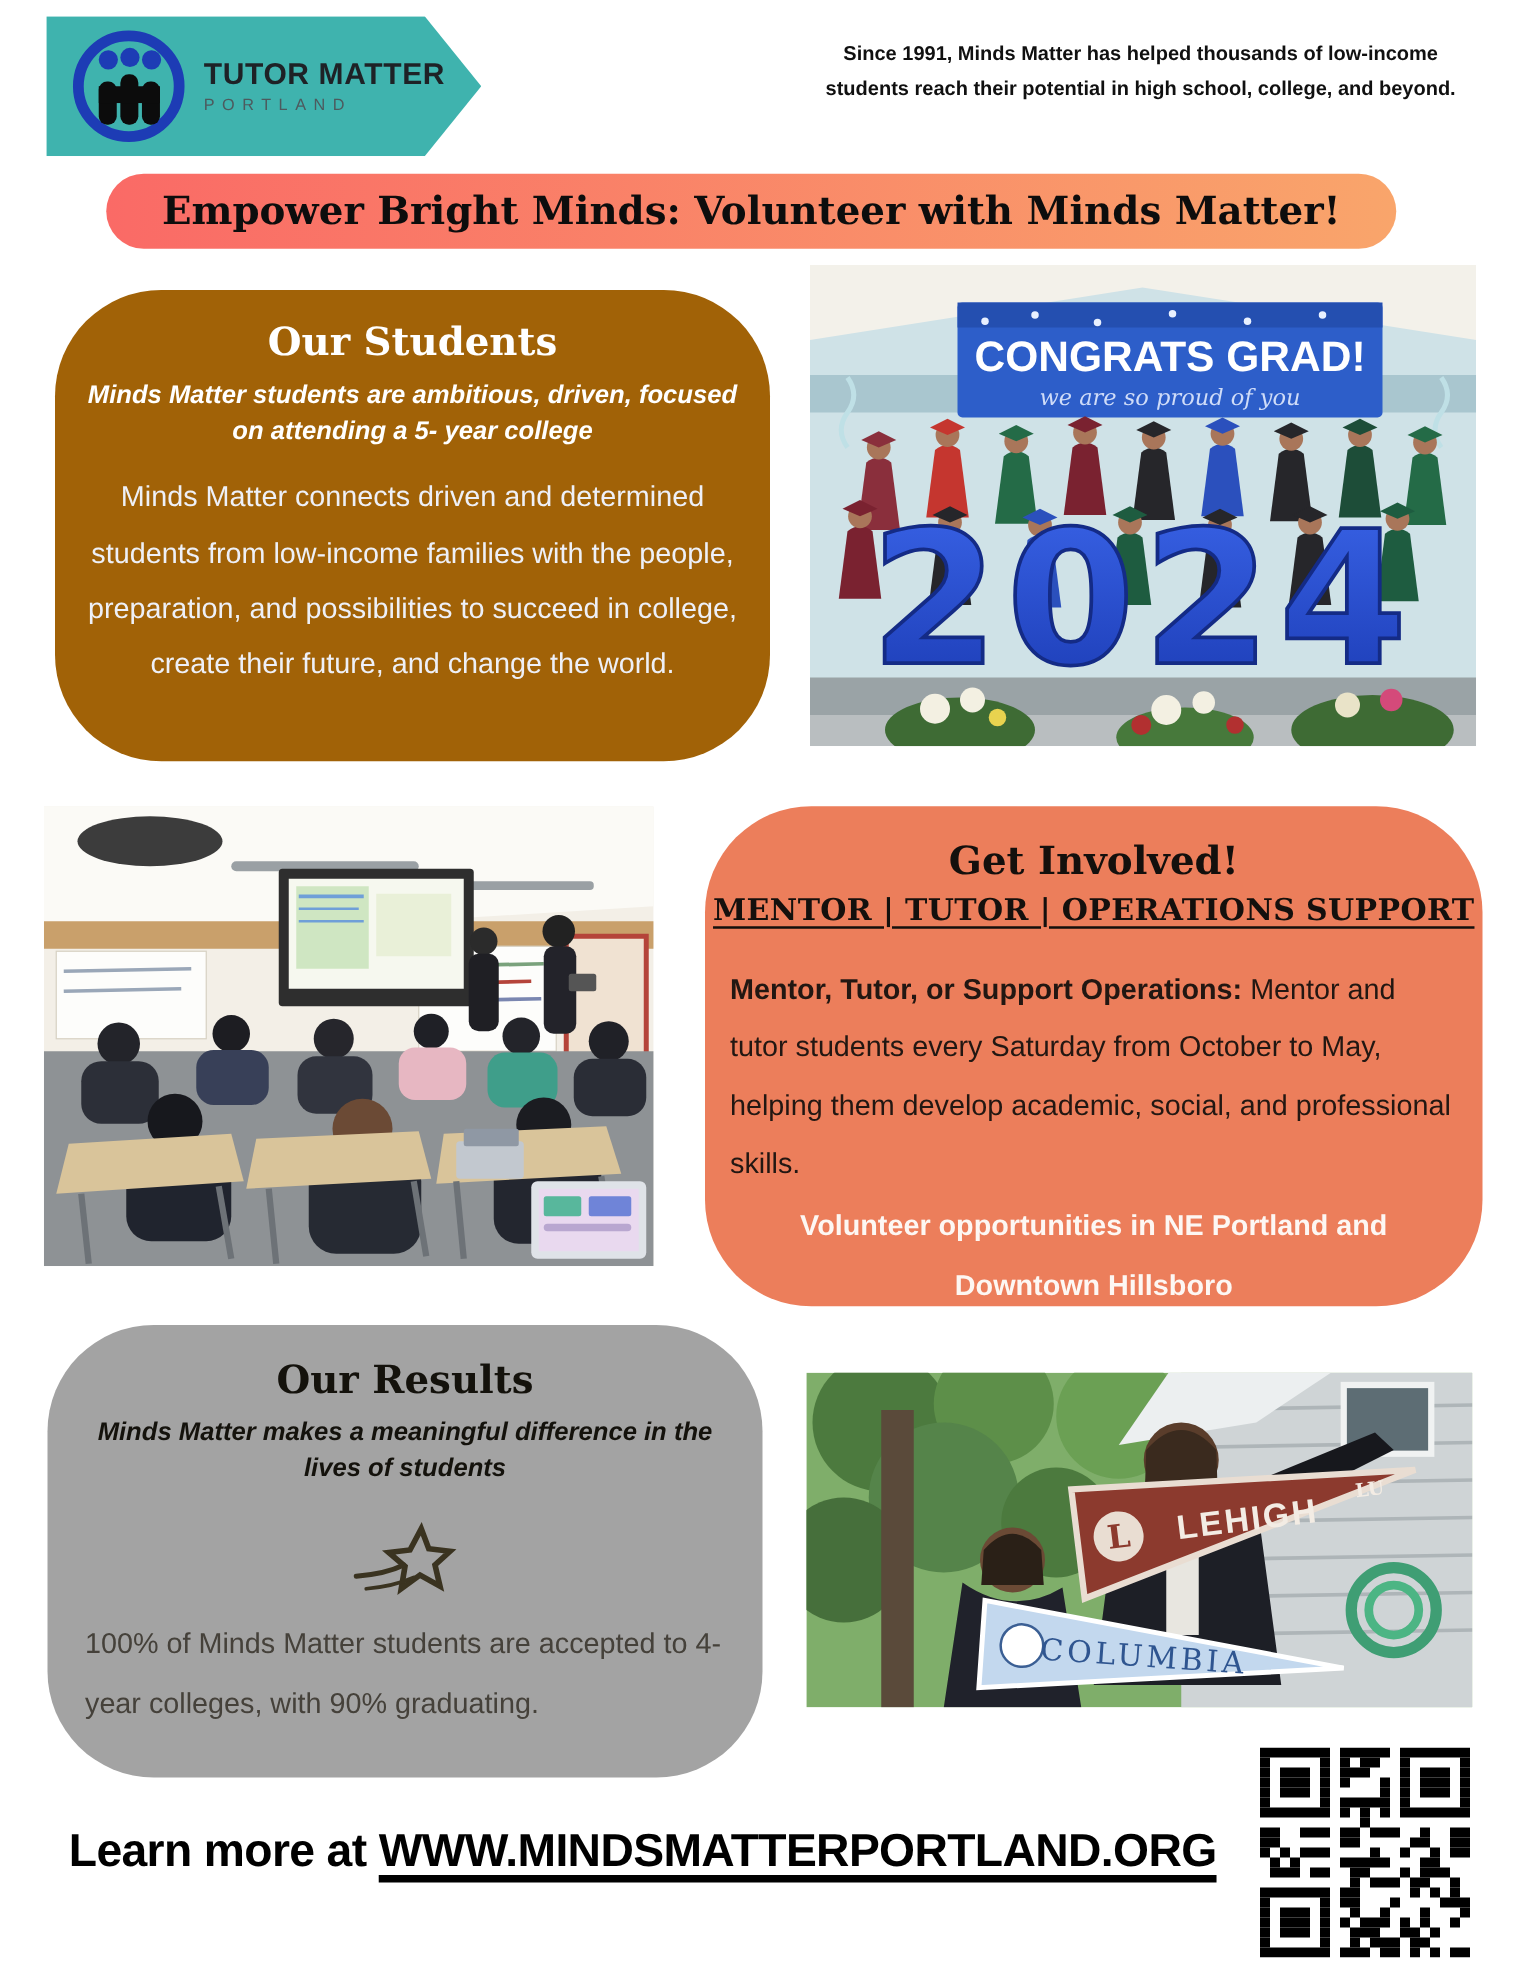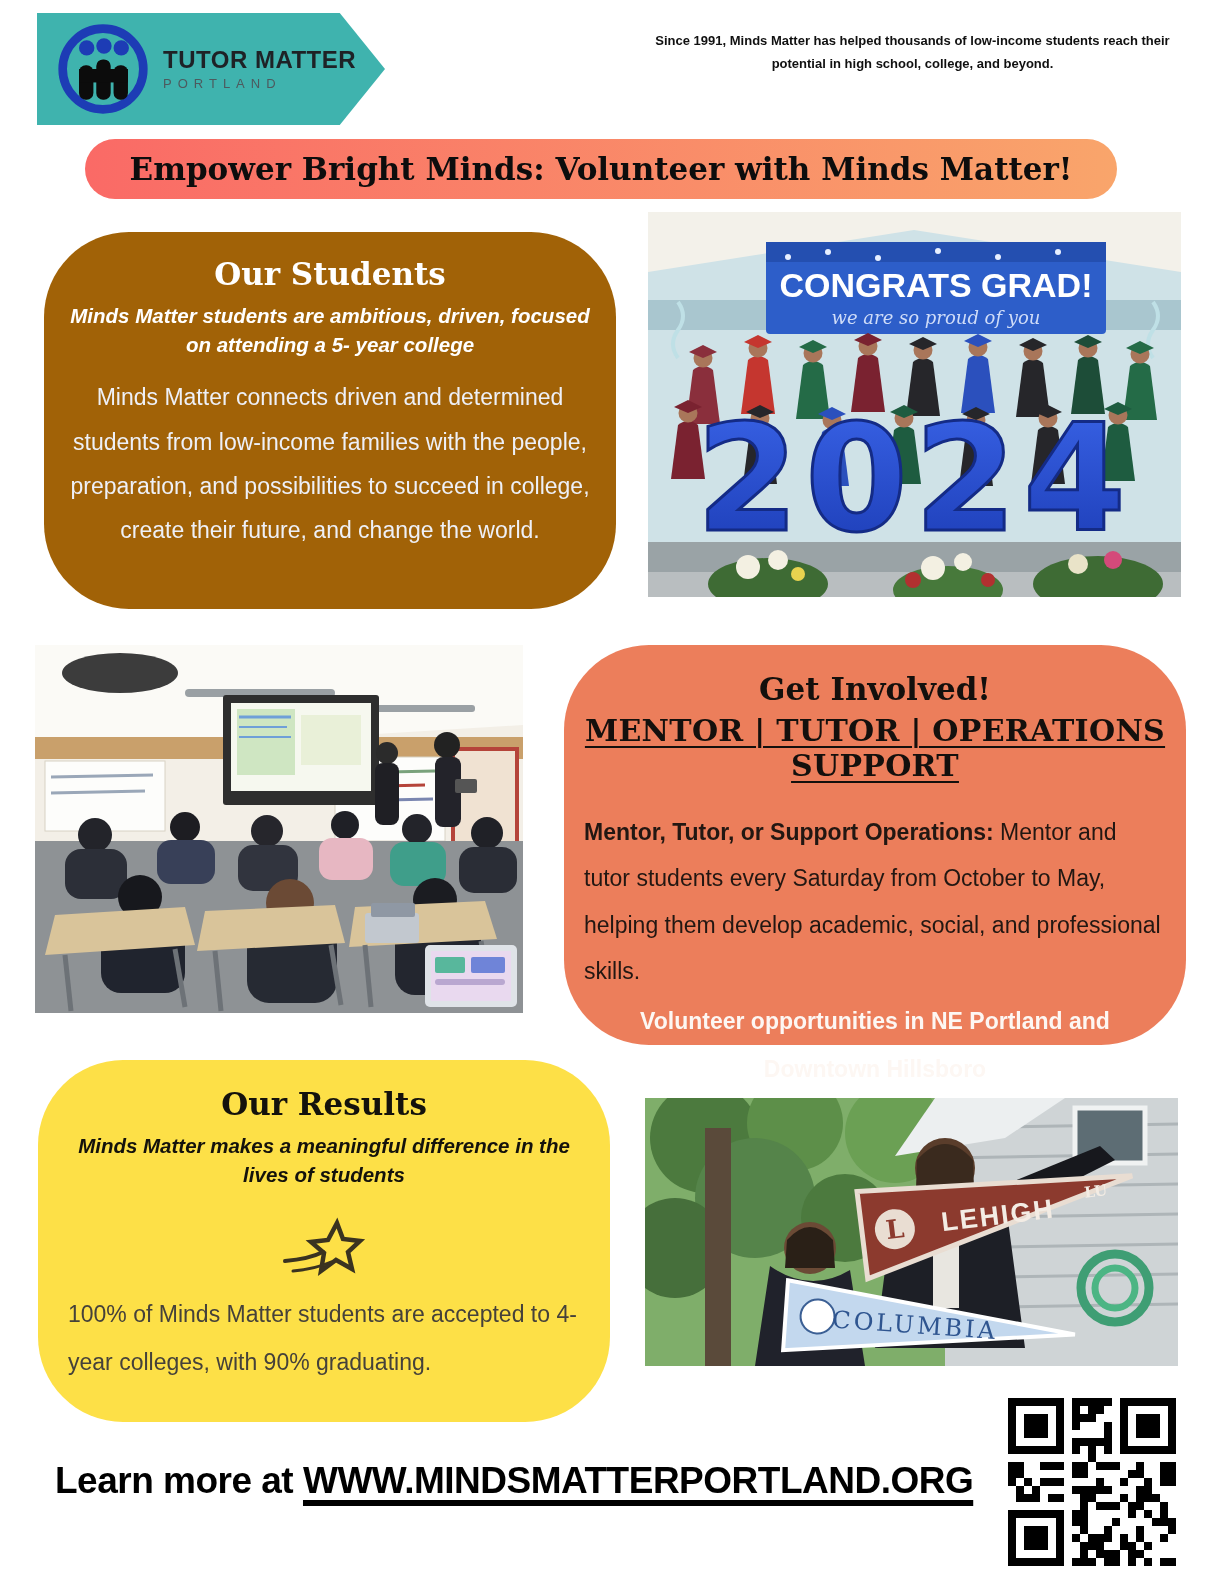--- a/index.html
+++ b/index.html
@@ -7,45 +7,45 @@
         font-family:"Liberation Sans",sans-serif;}
 
   
   .logo-banner{position:absolute;left:37px;top:13px;width:348px;height:112px;background:#3fb3ae;
     clip-path:polygon(0 0,87% 0,100% 50%,87% 100%,0 100%);display:flex;align-items:center;}
   .logo-mark{width:96px;height:96px;margin-left:18px;flex:0 0 auto;}
   .logo-text{margin-left:12px;line-height:1.1;}
   .logo-org{font-weight:bold;font-size:24px;color:#1e2226;letter-spacing:.5px;}
   .logo-city{font-size:13px;color:#4d5a5e;letter-spacing:6px;margin-top:4px;}
   .tagline{position:absolute;left:640px;top:30px;width:545px;text-align:center;
-    font-weight:bold;font-size:13px;line-height:1.75;color:#101010;}
+    font-weight:bold;font-size:16px;line-height:1.75;color:#101010;}
 
   
   .title-banner{position:absolute;left:85px;top:139px;width:1032px;height:60px;border-radius:32px;
     background:linear-gradient(90deg,#fa6a66,#f9a56b);display:flex;align-items:center;justify-content:center;}
   .title-banner span{font-family:"DejaVu Serif",serif;font-weight:bold;font-size:31px;color:#0d0d0d;}
 
   
   .card{position:absolute;border-radius:85px;box-sizing:border-box;}
   .card h2{font-family:"DejaVu Serif",serif;font-weight:bold;font-size:31px;margin:0;text-align:center;}
   .card .sub{font-weight:bold;font-style:italic;font-size:20.5px;text-align:center;line-height:1.4;margin:10px 24px 0;}
 
   .students{left:44px;top:232px;width:572px;height:377px;background:#a16207;padding-top:24px;}
   .students h2,.students .sub{color:#ffffff;}
   .students .body{color:#eef0f7;font-size:23px;line-height:1.92;text-align:center;margin:16px 26px 0;}
 
   .involved{left:548px;top:645px;width:622px;height:400px;background:#ec7e5b;padding-top:26px;margin-left:16px;}
   .involved h2{color:#14100d;}
-  .involved .roles{font-family:"DejaVu Serif",serif;font-weight:bold;font-size:30px;color:#14100d;
+  .involved .roles{font-family:"DejaVu Serif",serif;font-weight:bold;font-size:24px;color:#14100d;
     text-align:center;margin-top:6px;text-decoration:underline;text-decoration-thickness:2px;text-underline-offset:5px;letter-spacing:.3px;}
   .involved .body{color:#221712;font-size:23px;line-height:2.02;text-align:left;margin:26px 20px 0;}
   .involved .body b{font-weight:bold;}
   .involved .loc{color:#fdf7f3;font-weight:bold;font-size:23px;line-height:2.1;text-align:center;margin:2px 30px 0;}
 
-  .results{left:38px;top:1060px;width:572px;height:362px;background:#fde047;padding-top:26px;}
+  .results{left:38px;top:1060px;width:572px;height:362px;background:#a3a3a3;padding-top:26px;}
   .results h2,.results .sub{color:#14120c;}
   .results .star{display:block;margin:26px auto 0;}
   .results .body{color:#45413a;font-size:23px;line-height:2.05;text-align:left;margin:14px 30px 0;}
 
   
   .photo{position:absolute;overflow:hidden;}
   .photo svg{display:block;}
   .grad-photo{left:648px;top:212px;width:533px;height:385px;}
   .class-photo{left:35px;top:645px;width:488px;height:368px;}
   .pennant-photo{left:645px;top:1098px;width:533px;height:268px;}

